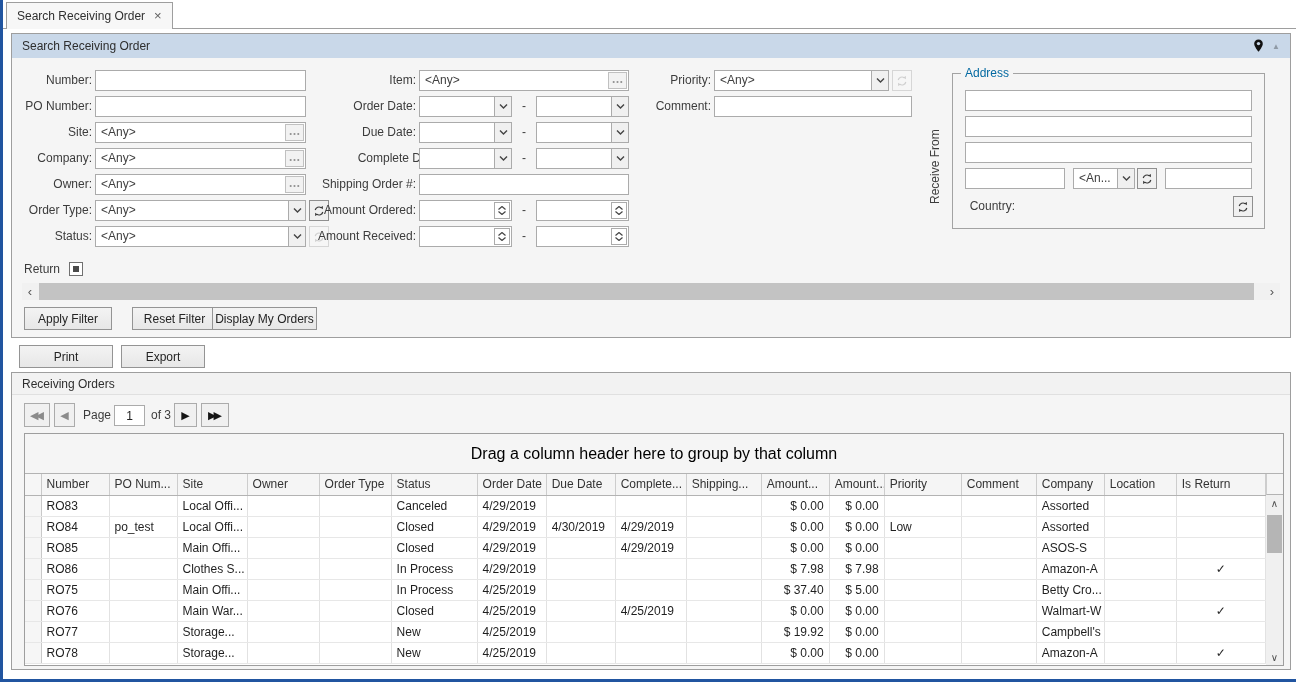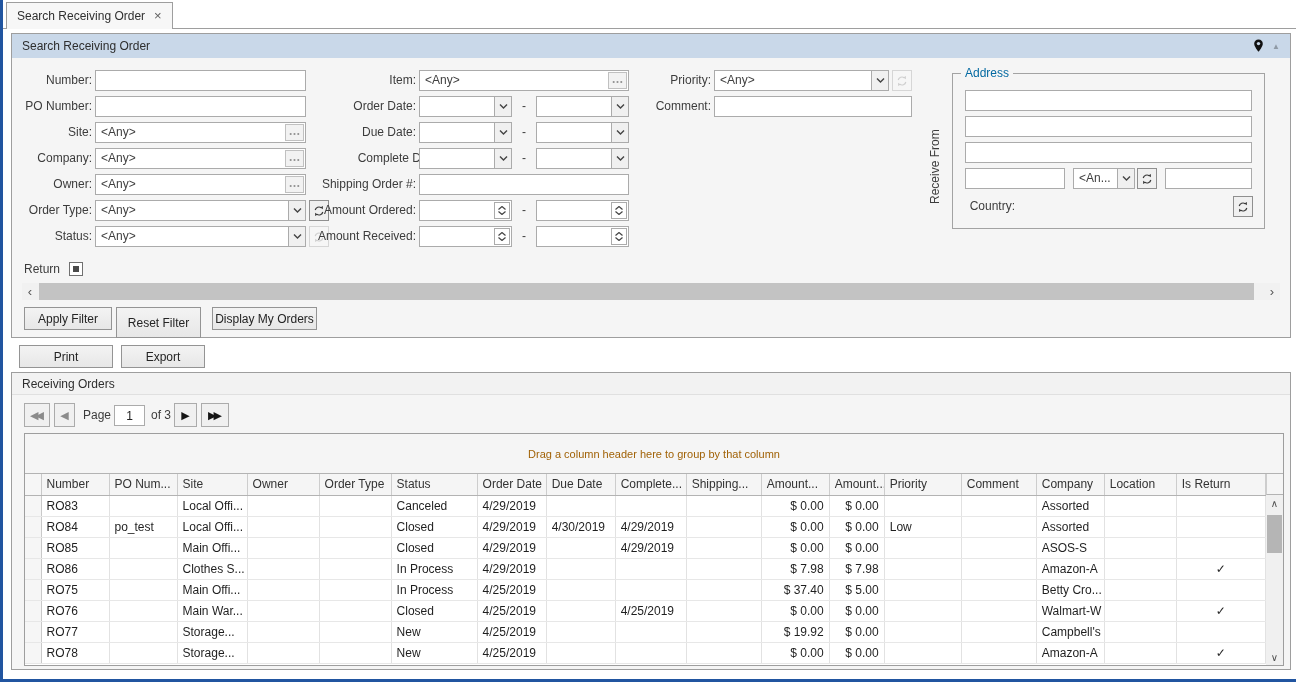--- a/index.html
+++ b/index.html
@@ -37,21 +37,21 @@
   .sarrow { position:absolute; top:0; bottom:0; width:16px; display:flex; align-items:center; justify-content:center; color:#555; font-size:13px; }
   
   .pgbtn { position:absolute; height:24px; background:#f0f0f0; border:1px solid #ababab; display:flex; align-items:center; justify-content:center; font-size:11px; }
   .pgbtn.gray { color:#8b8b8b; }
   .pgbtn.blk { color:#141414; }
   .dblarrow { letter-spacing:-3px; margin-right:3px; }
   .pgtext { position:absolute; font-size:12px; color:#3c3c3c; line-height:24px; }
   .pginput { position:absolute; width:31px; height:21px; top:2px; border:1px solid #ababab; text-align:center; font-size:12px; color:#222; font-family:"Liberation Sans",sans-serif; }
   
   .grid { position:absolute; left:12px; top:60px; width:1260px; height:233px; background:#fff; border:1px solid #9e9e9e; }
-  .groupbar { position:absolute; left:0; top:0; right:0; height:40px; background:#f5f5f5; border-bottom:1px solid #b3b3b3; display:flex; align-items:center; justify-content:center; font-size:11px; color:#a16207; }
+  .groupbar { position:absolute; left:0; top:0; right:0; height:40px; background:#f5f5f5; border-bottom:1px solid #b3b3b3; display:flex; align-items:center; justify-content:center; font-size:16px; color:#000000; }
   table.dg { position:absolute; left:0; top:40px; width:1241px; border-collapse:collapse; table-layout:fixed; font-size:12px; }
   table.dg th { height:21px; background:#f5f5f5; font-weight:normal; text-align:left; color:#333; padding:0 5px;
                 border-right:1px solid #cdcdcd; border-bottom:1px solid #b3b3b3; overflow:hidden; white-space:nowrap; }
   table.dg td { height:21px; background:#fff; color:#1f1f1f; padding:0 5px; border-right:1px solid #e2e2e2; border-bottom:1px solid #e7e7e7; overflow:hidden; white-space:nowrap; }
   table.dg td.sel, table.dg th.sel { background:#f6f6f6; border-right:1px solid #c9c9c9; }
   table.dg td.num { text-align:right; }
   table.dg td.ctr { text-align:center; color:#2b2b2b; }
   .vscroll { position:absolute; right:0; top:40px; bottom:0; width:17px; }
   .vsp { position:absolute; top:0; left:0; right:0; height:21px; background:#f5f5f5; border-left:1px solid #cdcdcd; border-bottom:1px solid #b3b3b3; }
   .vtrack { position:absolute; top:21px; left:0; right:0; bottom:0; background:#f0f0f0; }
@@ -304,21 +304,21 @@
     <span class="lbl" style="left:12px; top:225px; width:42px; text-align:left;">Return</span>
     <span class="chk" style="left:57px; top:228px;"></span>
 
     <div class="hscroll" style="left:10px; top:249px; width:1258px;">
       <span class="sarrow" style="left:0;">‹</span>
       <div class="hthumb" style="left:17px; width:1215px;"></div>
       <span class="sarrow" style="right:0;">›</span>
     </div>
 
     <button class="btn" style="left:12px; top:273px; width:88px; height:23px;">Apply Filter</button>
-    <button class="btn" style="left:104px; top:273px; width:85px; height:31px;">Reset Filter</button>
+    <button class="btn" style="left:120px; top:273px; width:85px; height:23px;">Reset Filter</button>
     <button class="btn" style="left:200px; top:273px; width:105px; height:23px;">Display My Orders</button>
   </div>
 
   <button class="btn" style="left:16px; top:345px; width:94px; height:23px;">Print</button>
   <button class="btn" style="left:118px; top:345px; width:84px; height:23px;">Export</button>
 
   <div class="panel" style="left:8px; top:372px; width:1280px; height:298px;">
     <div class="phdr phdr-gray">
       <span>Receiving Orders</span>
     </div>

